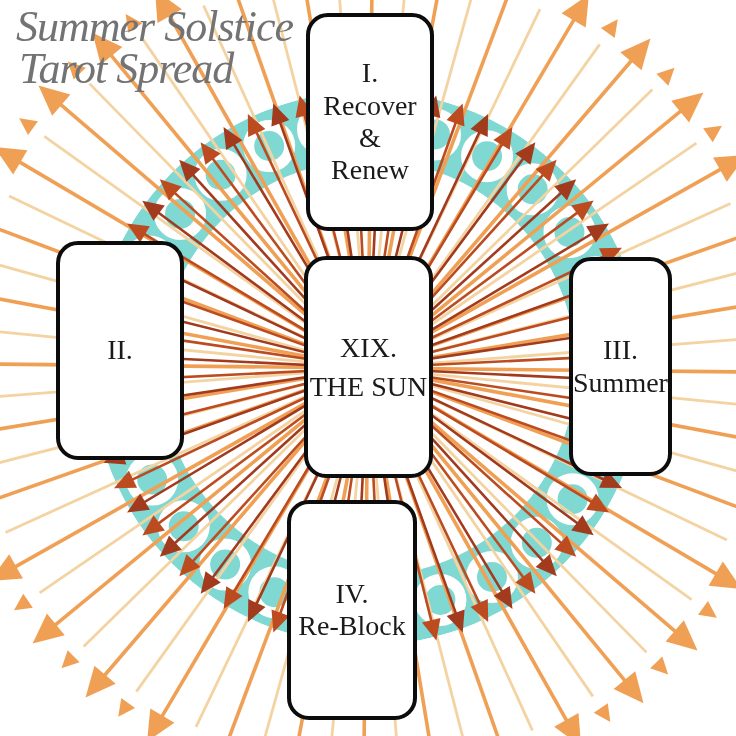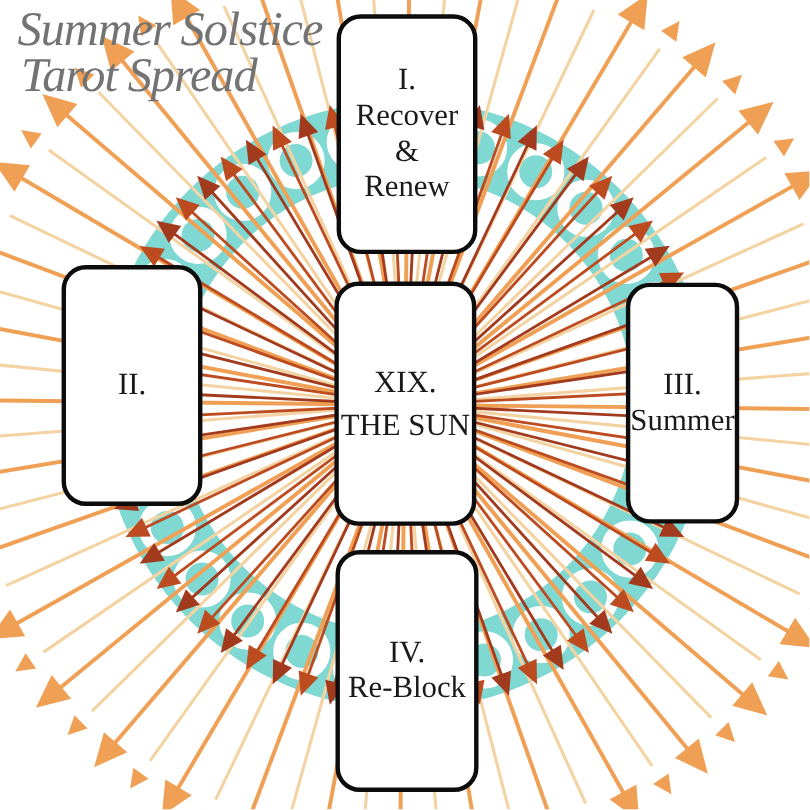--- a/index.html
+++ b/index.html
@@ -22,21 +22,21 @@
     background:#ffffff; border:4px solid #0c0c0c; border-radius:22px;
     display:flex; align-items:center; justify-content:center;
     text-align:center; color:#1a1a1a;
     font-size:28px; line-height:1.16;
   }
   .card .card-text span { display:block; }
   .card-p1  { left:306px; top:13px;  width:128px; height:218px; }
   .card-p2  { left:56px;  top:241px; width:128px; height:219px;justify-content:center; }
   .card-sun { left:304px; top:256px; width:129px; height:222px; line-height:1.4; }
   .card-p3  { left:556px; top:257px; width:103px; height:219px;margin-left:13px; }
-  .card-p4  { left:305px; top:500px; width:130px; height:220px; }
+  .card-p4  { left:287px; top:500px; width:130px; height:220px; }
 </style>
 </head>
 <body>
 
 <div id="app">
 
   <svg id="rays" width="736" height="736" viewBox="0 0 736 736">
       <defs>
         <clipPath id="ringClip">
           <path d="M 645 368 A 277 277 0 1 0 91 368 A 277 277 0 1 0 645 368 Z M 576 368 A 208 208 0 1 0 160 368 A 208 208 0 1 0 576 368 Z" clip-rule="evenodd"></path>

